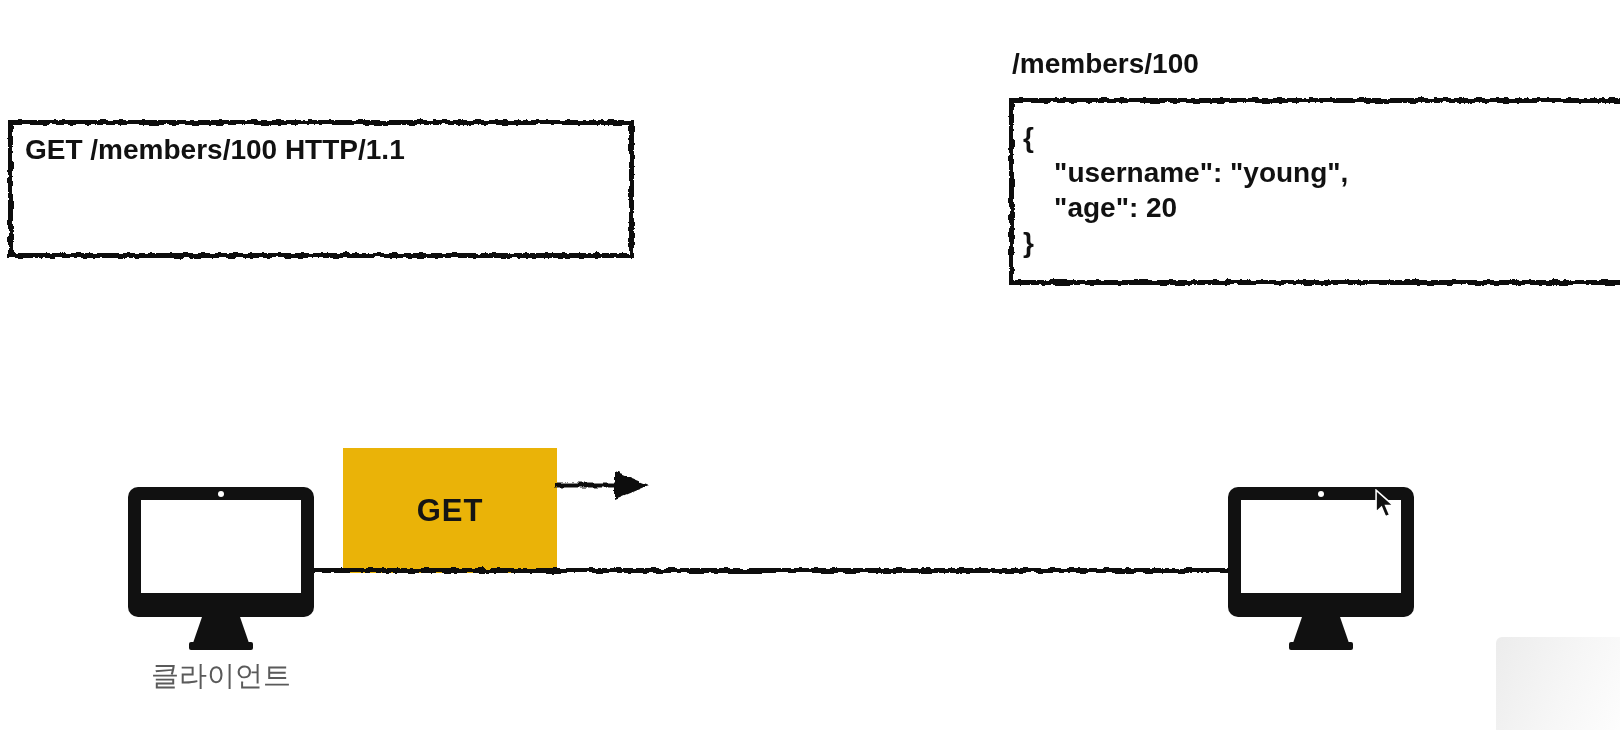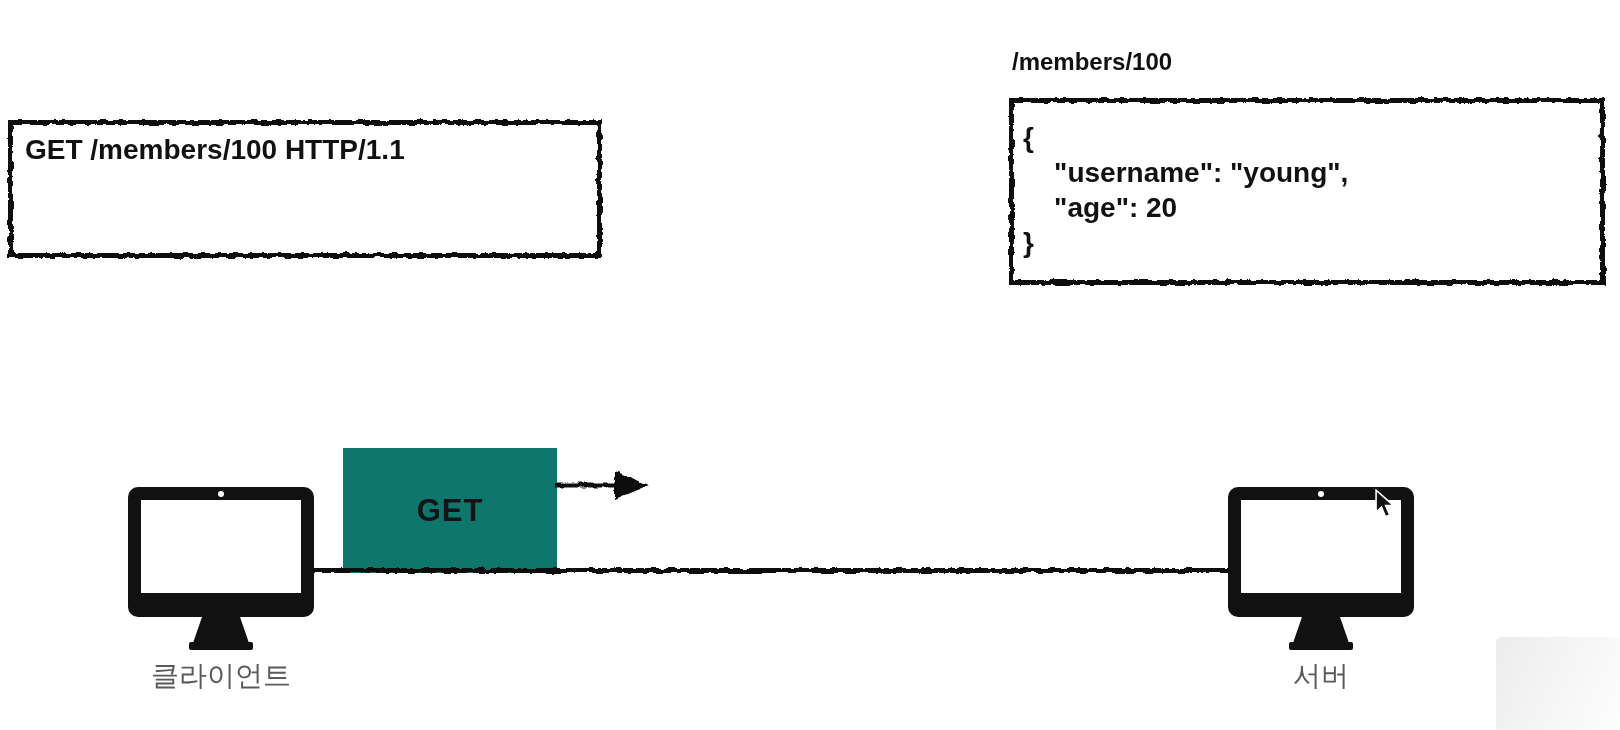--- a/index.html
+++ b/index.html
@@ -7,42 +7,42 @@
     position: relative;
     width: 1620px;
     height: 730px;
     background: #ffffff;
     overflow: hidden;
     font-family: "Liberation Sans", sans-serif;
     color: #111;
   }
 
   
-  .box { position: absolute; }
+  .box { position: absolute; padding-left: 32px; }
   .request-box  { left: 8px;    top: 120px; width: 594px; height: 138px; }
   .response-box { left: 1009px; top: 98px;  width: 596px; height: 187px; }
   .sketch-border {
     position: absolute; inset: 0;
     border: 5px solid #111;
     filter: url(#rough);
   }
   .box-content { position: absolute; inset: 5px; overflow: hidden; }
   .request-box  .box-content { padding: 7px 12px; }
   .response-box .box-content { padding: 17px 9px; }
   .code-line {
     font-weight: bold;
     font-size: 28px;
     line-height: 35px;
     white-space: pre;
     color: #111;
   }
 
   .response-title {
     position: absolute; left: 1012px; top: 48px;
-    font-size: 24px; font-weight: bold; color: #111;
+    font-size: 28px; font-weight: bold; color: #111;
   }
 
   
   .get-box {
     position: absolute; left: 343px; top: 448px;
     width: 214px; height: 125px;
     background: #EBAC45;
     display: flex; align-items: center; justify-content: center;
   }
   .get-label { font-size: 31px; font-weight: bold; color: #141414; letter-spacing: 1px; }
@@ -108,21 +108,21 @@
   <div class="box response-box">
     <div class="sketch-border"></div>
     <div class="box-content">
       <div class="code-line">{</div>
       <div class="code-line">    "username": "young",</div>
       <div class="code-line">    "age": 20</div>
       <div class="code-line">}</div>
     </div>
   </div>
 
-  <div class="get-box" style="background: #0f766e;">
+  <div class="get-box" style="background: #eab308;">
     <span class="get-label">GET</span>
   </div>
 
   <svg class="arrow-svg" width="104" height="44" viewBox="0 0 104 44">
     <g class="arrow-sketch">
       <line x1="4" y1="22" x2="68" y2="22" stroke="#111" stroke-width="5"></line>
       <polygon points="64,8 98,22 64,36" fill="#111"></polygon>
     </g>
   </svg>
 
@@ -137,21 +137,20 @@
   </svg>
   <div class="node-label client-label">클라이언트</div>
 
   <svg class="monitor server-monitor" viewBox="0 0 186 165">
     <rect x="0" y="0" width="186" height="130" rx="10" fill="#111"></rect>
     <rect x="13" y="13" width="160" height="93" fill="#fff"></rect>
     <circle cx="93" cy="7" r="3" fill="#fff"></circle>
     <path d="M74,130 L112,130 L121,156 L65,156 Z" fill="#111"></path>
     <rect x="61" y="155" width="64" height="8" rx="2" fill="#111"></rect>
   </svg>
-  <div class="node-label server-label">서버</div>
 
   <svg class="cursor-svg" width="22" height="30" viewBox="0 0 14.5 21">
     <path d="M1,0.8 L1,16.2 L4.8,12.7 L7.6,19.4 L10.5,18.1 L7.7,11.6 L13.2,11.6 Z" fill="#111" stroke="#fff" stroke-width="1.1"></path>
   </svg>
 
   <div class="corner-fade"></div>
 
 </div>
 
 </body></html>

